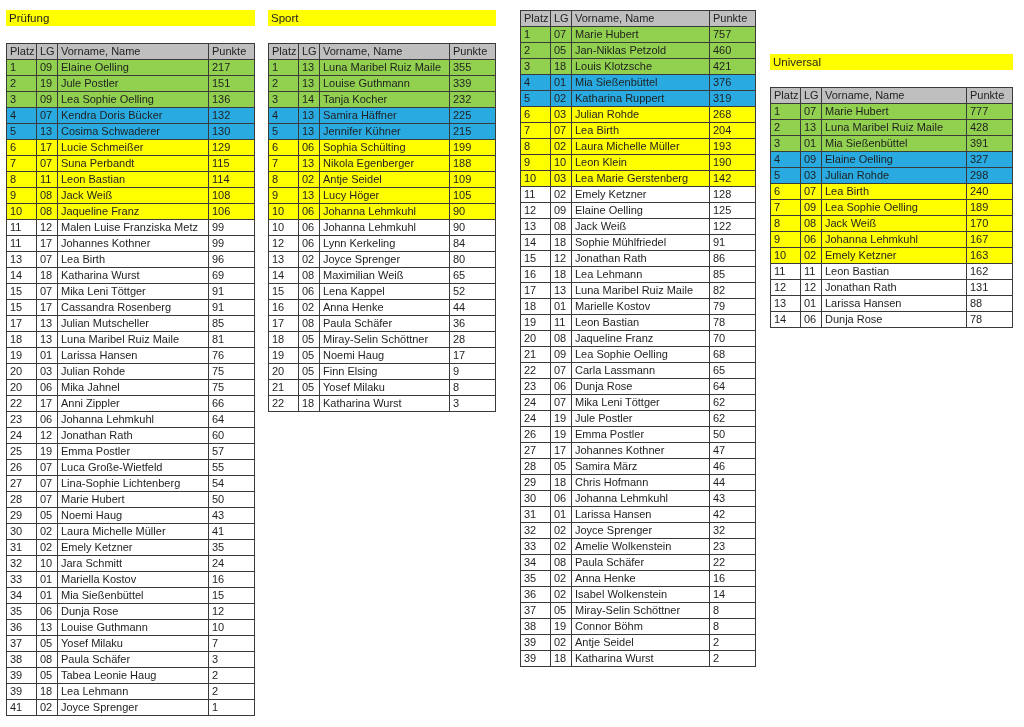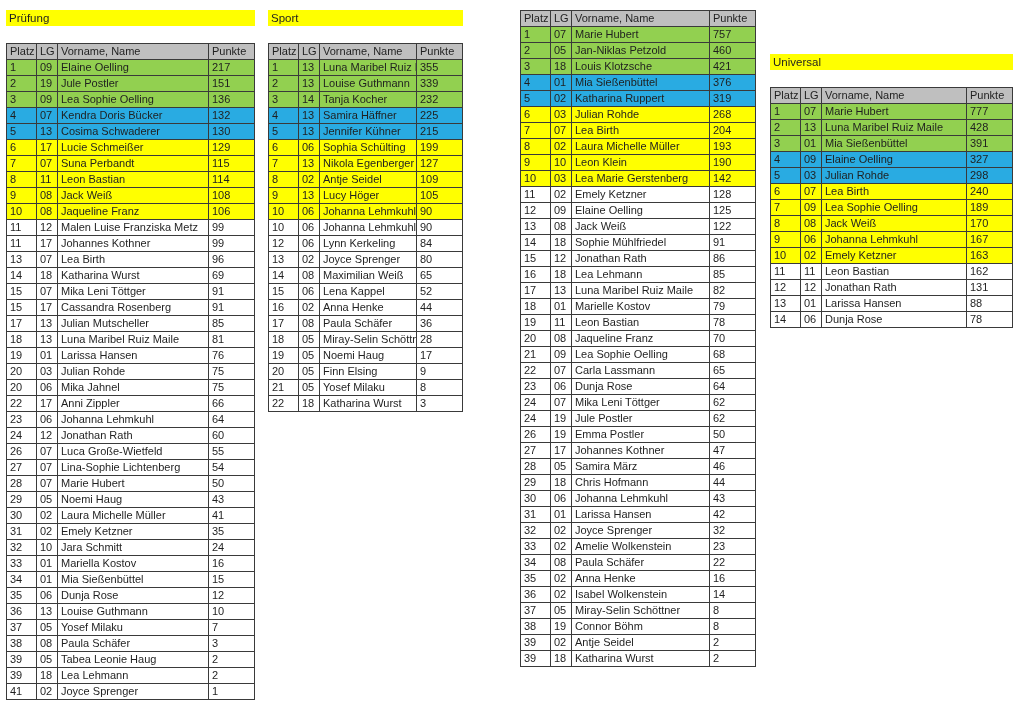--- a/index.html
+++ b/index.html
@@ -14,21 +14,21 @@
     height: 727px;
     background: #ffffff;
     overflow: hidden;
     color: var(--text, #1f1f1f);
   }
   .table-group {
     position: absolute;
     top: 10px;
   }
   .pos-0 { left: 6px;   width: 249px; }
-  .pos-1 { left: 268px; width: 195px; }
+  .pos-1 { left: 268px; width: 228px; }
   .pos-2 { left: 520px; width: 236px; }
   .pos-3 { left: 770px; width: 243px; margin-top: 44px; }
 
   .title-bar {
     height: 16px;
     line-height: 16px;
     background: var(--title-bg, #ffff00);
     font-size: 11.5px;
     padding-left: 3px;
     box-sizing: border-box;
@@ -227,20 +227,26 @@
               <td>Johanna Lehmkuhl</td>
               <td class="num">64</td>
             </tr>
             <tr>
               <td class="num">24</td>
               <td>12</td>
               <td>Jonathan Rath</td>
               <td class="num">60</td>
             </tr>
             <tr>
+              <td class="num">25</td>
+              <td>19</td>
+              <td>Emma Postler</td>
+              <td class="num">57</td>
+            </tr>
+            <tr>
               <td class="num">26</td>
               <td>07</td>
               <td>Luca Große-Wietfeld</td>
               <td class="num">55</td>
             </tr>
             <tr>
               <td class="num">27</td>
               <td>07</td>
               <td>Lina-Sophie Lichtenberg</td>
               <td class="num">54</td>
@@ -384,21 +390,21 @@
             <tr class="row-yellow">
               <td class="num">6</td>
               <td>06</td>
               <td>Sophia Schülting</td>
               <td class="num">199</td>
             </tr>
             <tr class="row-yellow">
               <td class="num">7</td>
               <td>13</td>
               <td>Nikola Egenberger</td>
-              <td class="num">127</td>
+              <td class="num">188</td>
             </tr>
             <tr class="row-yellow">
               <td class="num">8</td>
               <td>02</td>
               <td>Antje Seidel</td>
               <td class="num">109</td>
             </tr>
             <tr class="row-yellow">
               <td class="num">9</td>
               <td>13</td>

